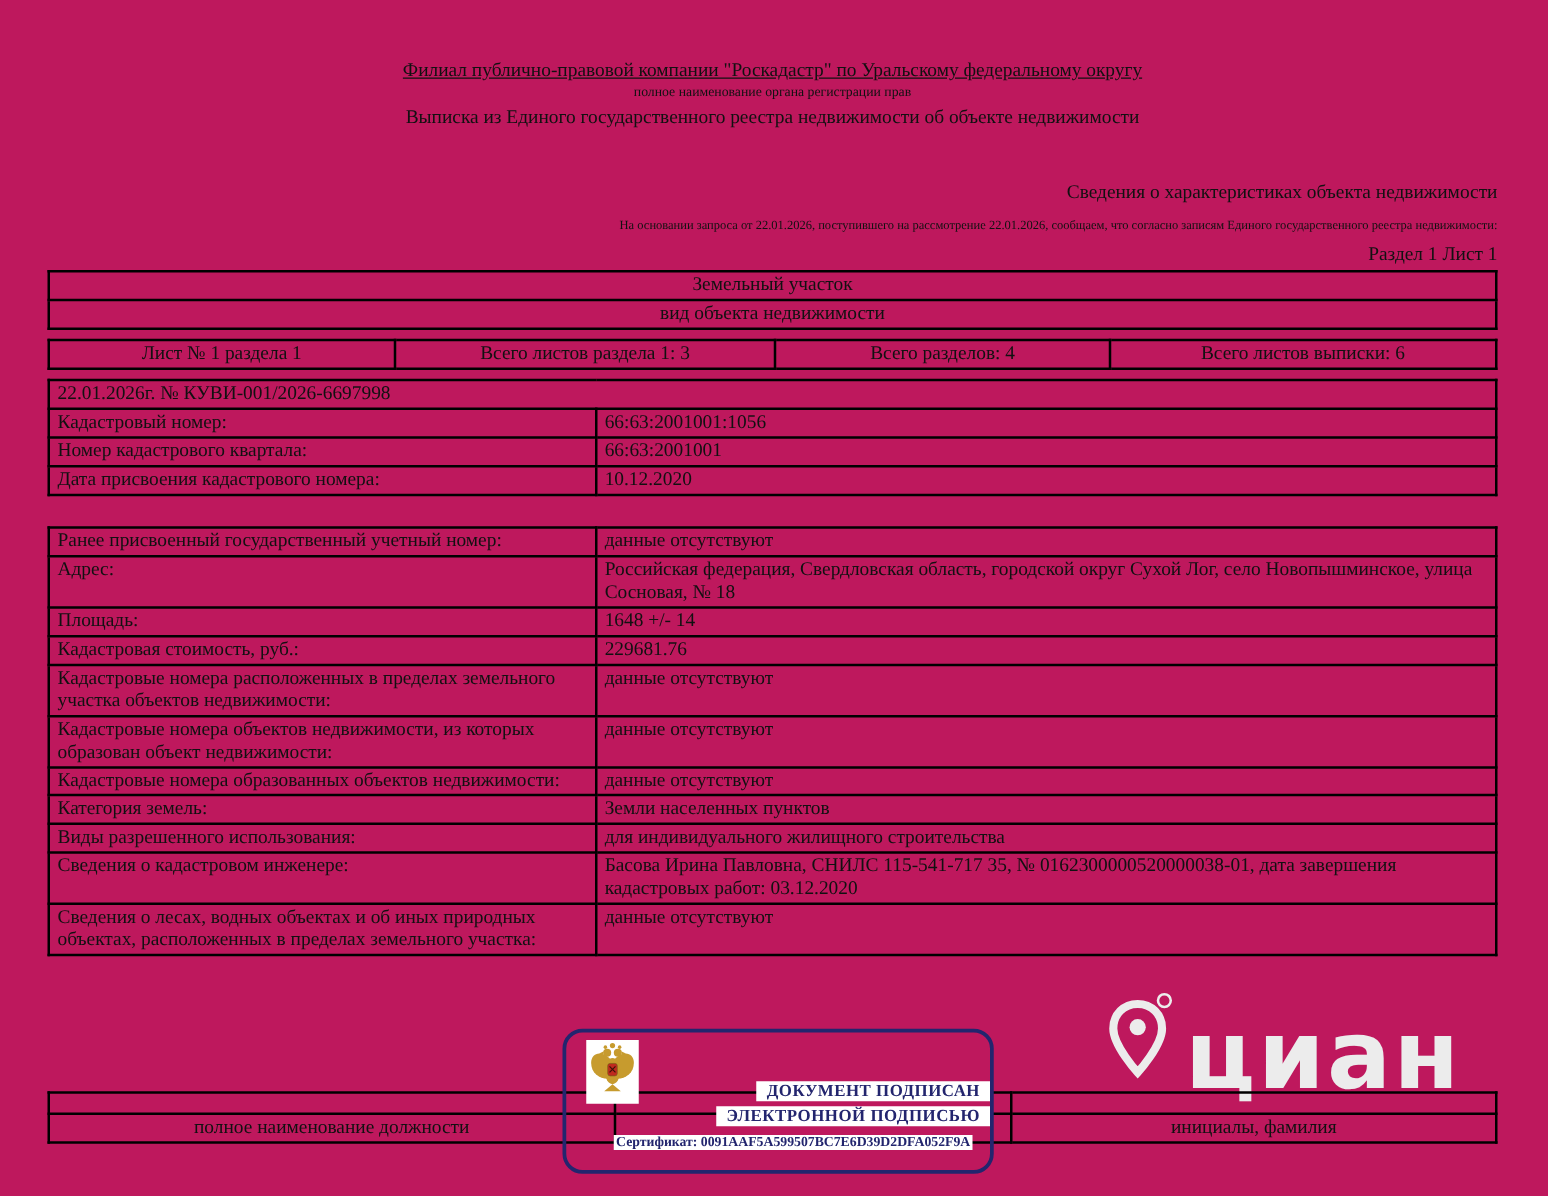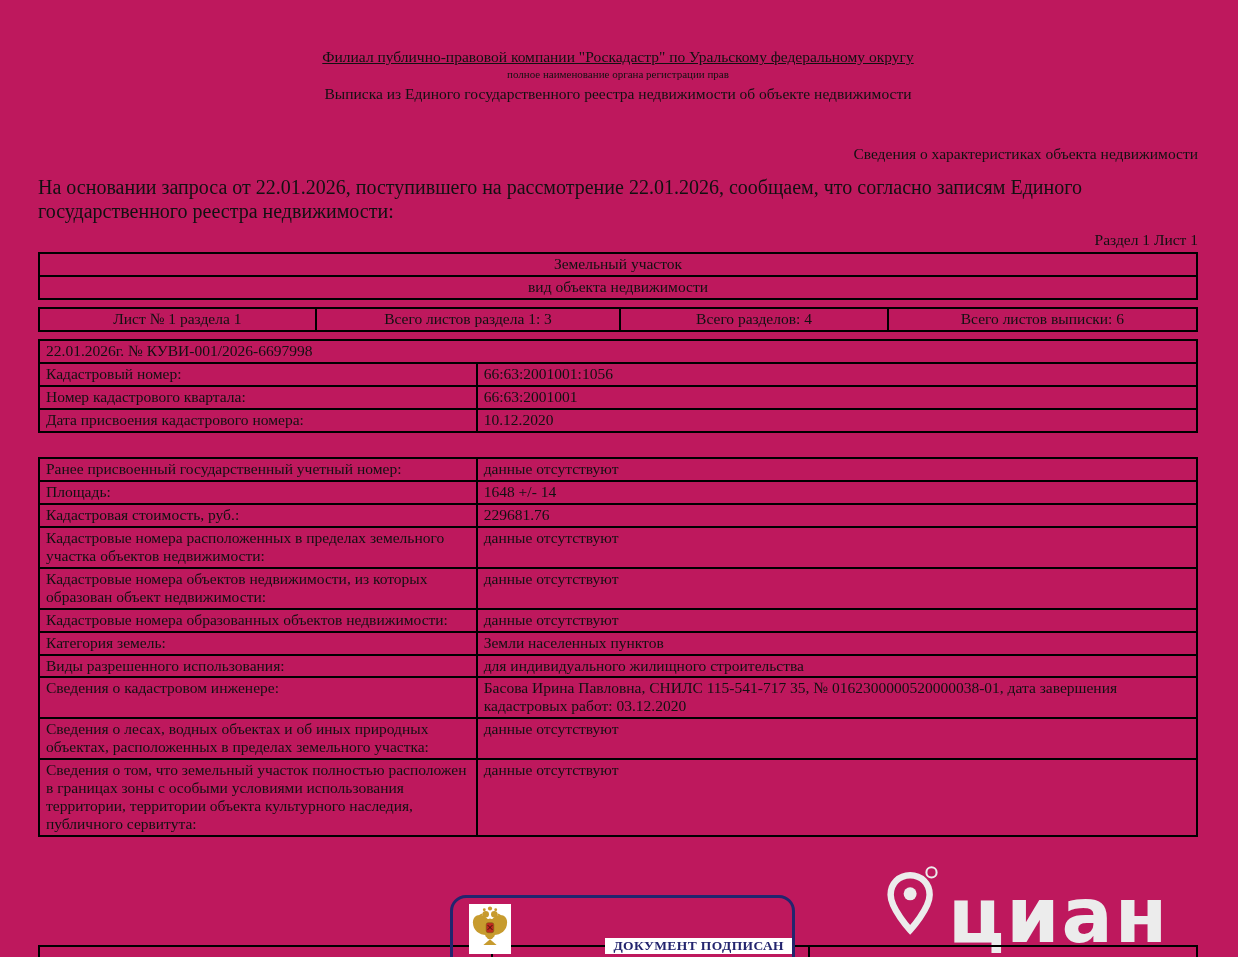--- a/index.html
+++ b/index.html
@@ -18,21 +18,21 @@
     -webkit-font-smoothing:antialiased;
   }
   .page{position:relative;width:1238px;height:957px;overflow:hidden;background:#be185d;}
   .content{position:absolute;left:38px;top:0;width:1160px;}
 
   
   .org-name{margin-top:48px;text-align:center;font-size:15.5px;text-decoration:underline;}
   .org-caption{margin-top:2px;text-align:center;font-size:11px;}
   .doc-title{margin-top:5px;text-align:center;font-size:15.5px;}
   .section-title{margin-top:42px;text-align:right;font-size:15.5px;}
-  .request-line{margin-top:12px;font-size:20px;line-height:1.2;}
+  .request-line{margin-top:12px;font-size:10px;line-height:1.2;text-align:right;}
   .section-sheet{margin-top:8px;margin-bottom:3px;text-align:right;font-size:15.5px;}
 
   
   table{width:100%;border-collapse:collapse;table-layout:fixed;position:relative;z-index:1;background:transparent;}
   td{border:2px solid #000;font-size:15.5px;line-height:1.16;padding:1px 6px 2px 6px;vertical-align:top;overflow:hidden;}
   .tbl-object td{text-align:center;height:21px;}
   .tbl-sheets{margin-top:7px;padding-left:33px;}
   .tbl-sheets td{text-align:center;height:22px;border-width:2px;}
   .tbl-registry{margin-top:7px;}
   .tbl-registry td{height:21px;}
@@ -139,20 +139,24 @@
       <colgroup>
           <col class="c-label">
           <col class="c-value">
         </colgroup>
       <tbody>
           <tr>
         <td>Ранее присвоенный государственный учетный номер:</td>
         <td>данные отсутствуют</td>
       </tr>
       <tr>
+        <td>Адрес:</td>
+        <td>Российская федерация, Свердловская область, городской округ Сухой Лог, село Новопышминское, улица Сосновая, № 18</td>
+      </tr>
+      <tr>
         <td>Площадь:</td>
         <td>1648 +/- 14</td>
       </tr>
       <tr>
         <td>Кадастровая стоимость, руб.:</td>
         <td>229681.76</td>
       </tr>
       <tr>
         <td>Кадастровые номера расположенных в пределах земельного участка объектов недвижимости:</td>
         <td>данные отсутствуют</td>
@@ -172,24 +176,20 @@
       <tr>
         <td>Виды разрешенного использования:</td>
         <td>для индивидуального жилищного строительства</td>
       </tr>
       <tr>
         <td>Сведения о кадастровом инженере:</td>
         <td>Басова Ирина Павловна, СНИЛС 115-541-717 35, № 0162300000520000038-01, дата завершения кадастровых работ: 03.12.2020</td>
       </tr>
       <tr>
         <td>Сведения о лесах, водных объектах и об иных природных объектах, расположенных в пределах земельного участка:</td>
-        <td>данные отсутствуют</td>
-      </tr>
-      <tr>
-        <td>Сведения о том, что земельный участок полностью расположен в границах зоны с особыми условиями использования территории, территории объекта культурного наследия, публичного сервитута:</td>
         <td>данные отсутствуют</td>
       </tr>
     </tbody>
       </table>
 
     <div class="sig-area">
 
       <div class="watermark">
         <svg width="52" height="78" viewBox="0 0 56 82">
           <path d="M26 10 C14 10 5 19 5 31 c0 15 21 38 21 38 s21-23 21-38 C47 19 38 10 26 10 z" fill="none" stroke="var(--watermark_gray,#ececec)" stroke-width="7"></path>

